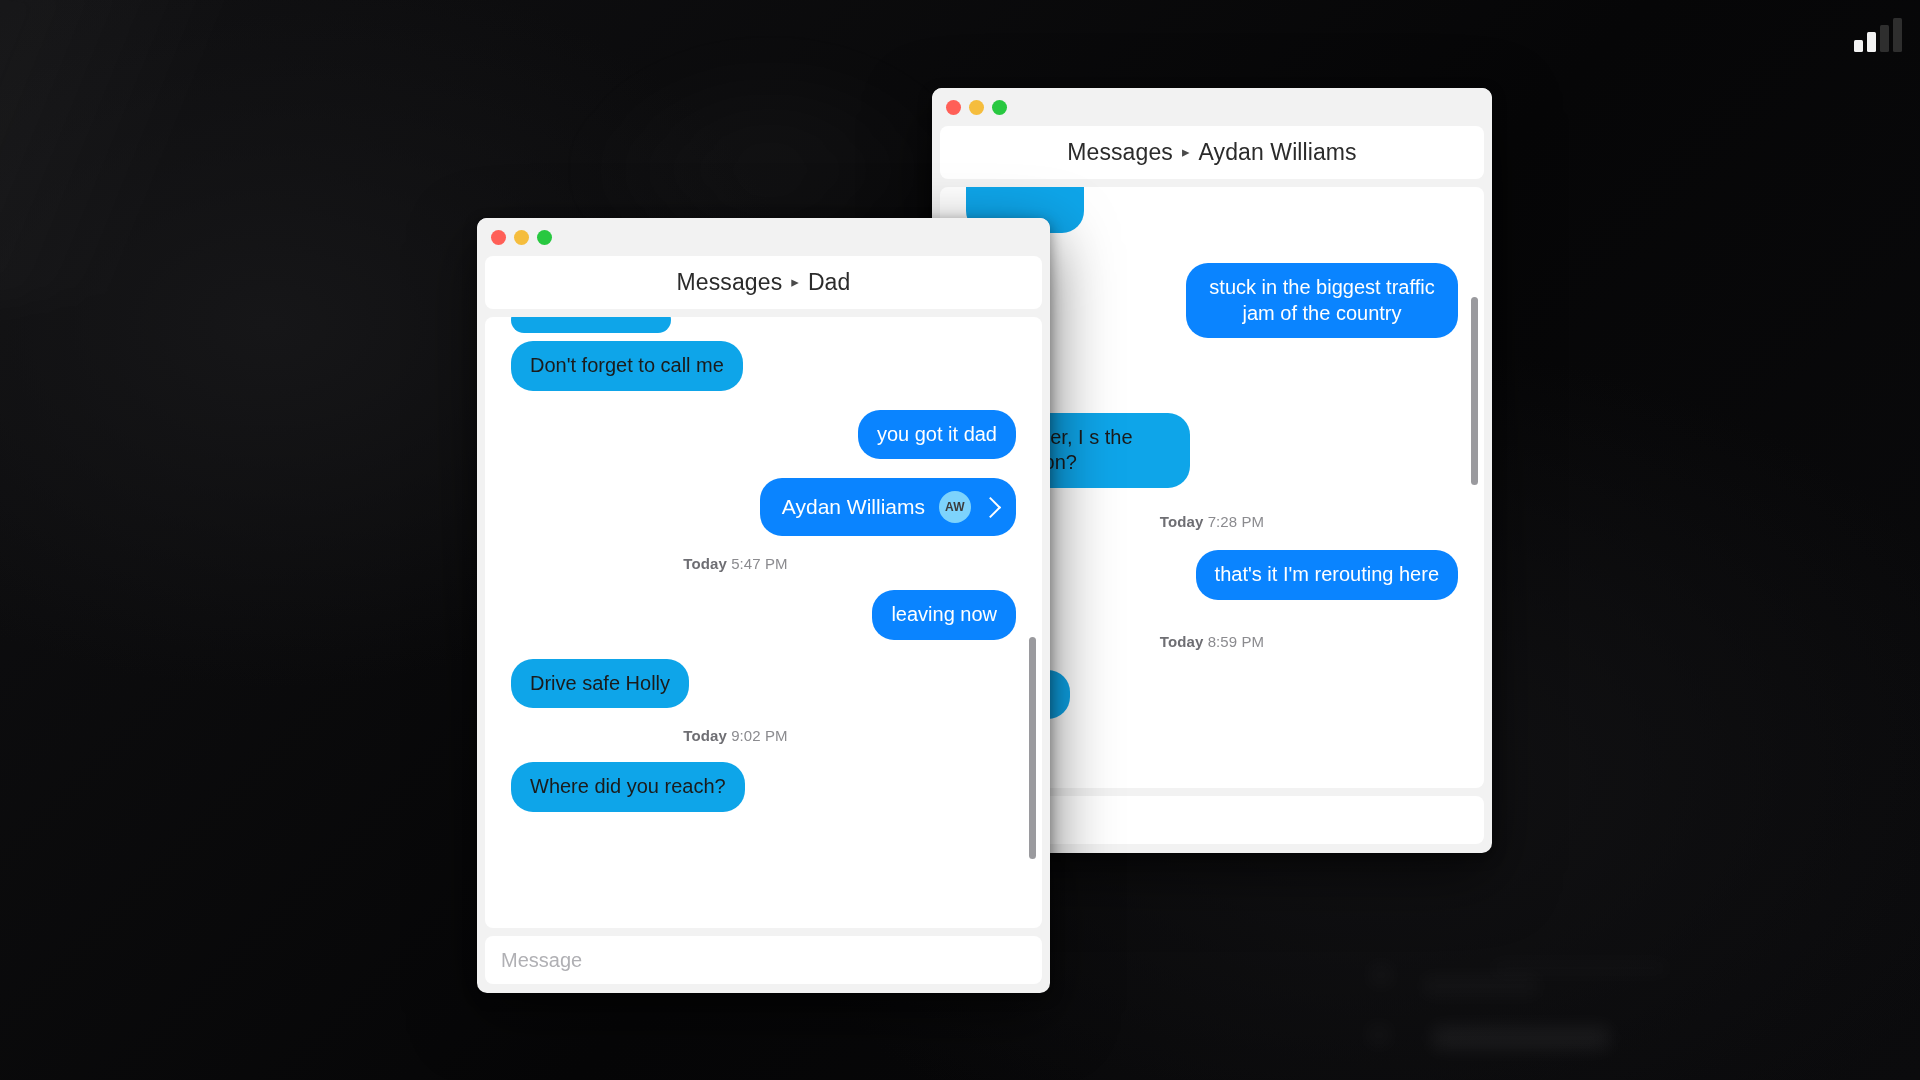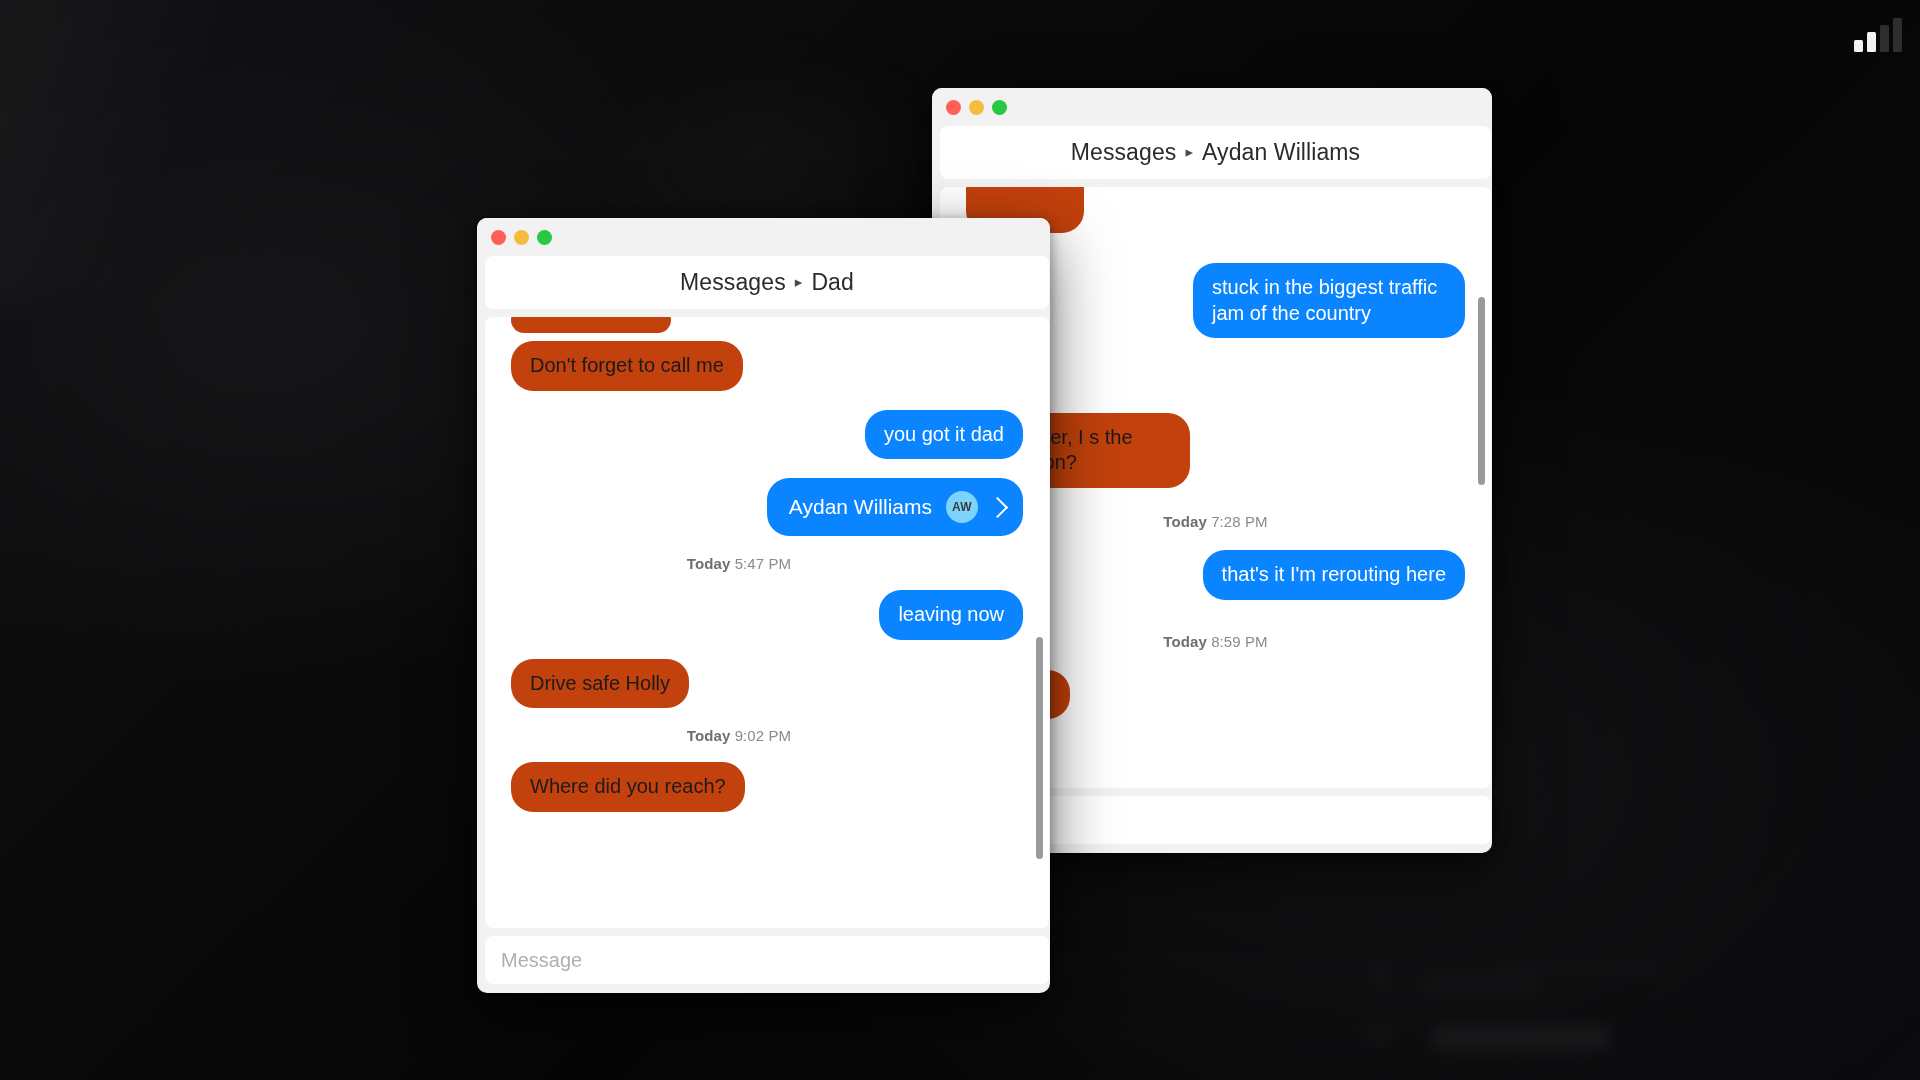--- a/index.html
+++ b/index.html
@@ -95,21 +95,21 @@
   }
   .light { width: 15px; height: 15px; border-radius: 50%; display: block; }
   .light.red    { background: #ff5f57; }
   .light.yellow { background: #f5bd3d; }
   .light.green  { background: #28c840; }
 
   .window-body {
     flex: 1 1 auto;
     display: flex;
     flex-direction: column;
-    padding: 0 1px 9px 8px;
+    padding: 0 8px 9px 8px;
     gap: 8px;
     min-height: 0;
   }
 
   .breadcrumb-bar {
     flex: 0 0 auto;
     background: #ffffff;
     border-radius: 8px;
     height: 53px;
     display: flex;
@@ -150,21 +150,21 @@
   .row.stamp { justify-content: center; margin: 6px 0 20px 0; }
 
   .bubble {
     max-width: 330px;
     padding: 12px 19px;
     border-radius: 22px;
     font-size: 20px;
     line-height: 1.28;
     word-wrap: break-word;
   }
-  .bubble.them { background: #c2410c; color: #1b1b1b; }
+  .bubble.them { background: #0ea5e9; color: #1b1b1b; }
   .bubble.me   { background: #0a84ff; color: #ffffff; }
 
   .timestamp {
     font-size: 15px;
     color: #8b8b8f;
     letter-spacing: 0.1px;
   }
   .timestamp b { color: #6e6e73; font-weight: 700; }
 
   
@@ -282,21 +282,21 @@
       </div>
 
       <div class="thread">
         <div class="thread-inner">
 
           <div class="row in" style="margin-top:-34px; margin-bottom:30px;">
             <div class="bubble them" style="width:118px; height:66px; padding:0;"></div>
           </div>
 
           <div class="row out">
-            <div class="bubble me" style="max-width:272px;">stuck in the biggest traffic jam of the country</div>
+            <div class="bubble me" style="max-width:272px;text-align:center;">stuck in the biggest traffic jam of the country</div>
           </div>
 
           <div class="row in" style="margin-bottom:6px;">
             <div class="bubble them" style="margin-left:-86px; min-width:140px;">x</div>
           </div>
 
           <div class="row in">
             <div class="bubble them" style="margin-left:-96px; max-width:320px;">too good here either, I s the people from the tion?</div>
           </div>
 

